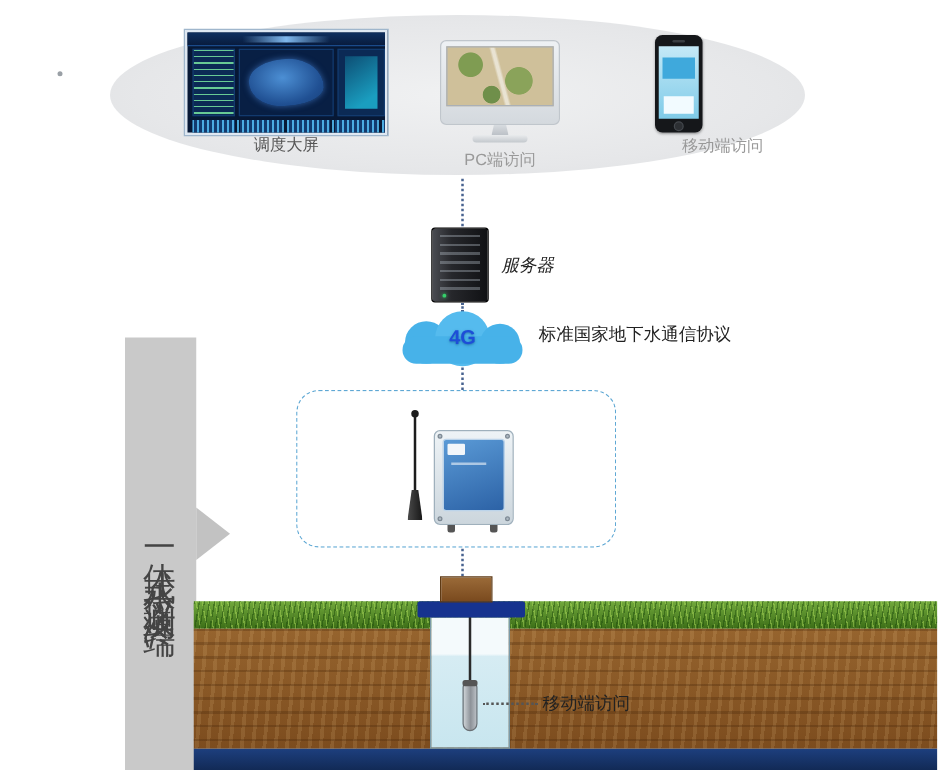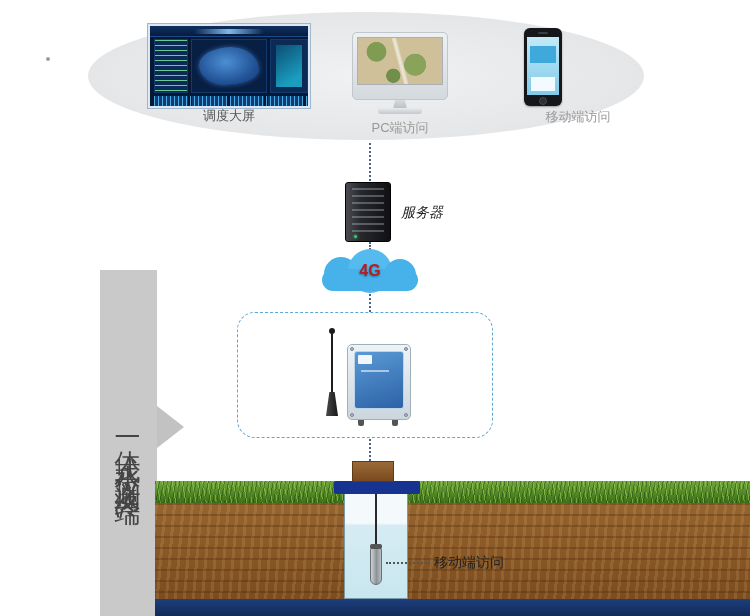--- a/index.html
+++ b/index.html
@@ -74,21 +74,21 @@
     background:repeating-linear-gradient(to bottom, rgba(190,200,210,.35) 0 2px, transparent 2px 7px); }
   .server::after { content:""; position:absolute; left:8px; bottom:3px; width:3px; height:3px;
     border-radius:50%; background:#35d06a; box-shadow:0 0 3px #35d06a; }
 
   
   .cloud { left:318px; top:249px; width:104px; height:42px; }
   .cloud-puff-l { left:6px; top:8px; width:34px; height:34px; border-radius:50%; background:#47b2e9; }
   .cloud-puff-m { left:30px; top:0; width:44px; height:44px; border-radius:50%; background:#55bbee; }
   .cloud-puff-r { left:66px; top:10px; width:32px; height:32px; border-radius:50%; background:#47b2e9; }
   .cloud-base { left:4px; bottom:0; width:96px; height:22px; border-radius:12px; background:#47b2e9; }
-  .cloud-text { left:0; top:13px; width:104px; text-align:center; color:#b91c1c; font-weight:bold;
+  .cloud-text { left:0; top:13px; width:104px; text-align:center; color:#1d4ed8; font-weight:bold;
     font-size:16px; text-shadow:0 1px 2px rgba(0,60,110,.5); }
 
   
   .dashedbox { left:237px; top:312px; width:256px; height:126px; border:1px dashed #5fa8d4; border-radius:18px; }
 
   
   .ant-tip { left:329px; top:328px; width:6px; height:6px; border-radius:50%; background:#1c1c1c; }
   .ant-rod { left:331px; top:332px; width:2px; height:60px; background:#1c1c1c; }
   .ant-base { left:326px; top:392px; width:12px; height:24px;
     background:linear-gradient(90deg,#4a4a4a,#171717); clip-path:polygon(28% 0,72% 0,100% 100%,0 100%); }
@@ -186,20 +186,21 @@
   <div class="server"></div>
   <div class="lbl lbl-server">服务器</div>
 
   <div class="cloud">
     <div class="cloud-puff-l"></div>
     <div class="cloud-puff-m"></div>
     <div class="cloud-puff-r"></div>
     <div class="cloud-base"></div>
     <div class="cloud-text">4G</div>
   </div>
+  <div class="lbl lbl-protocol">标准国家地下水通信协议</div>
 
   <div class="dashedbox"></div>
 
   <div class="ant-tip"></div>
   <div class="ant-rod"></div>
   <div class="ant-base"></div>
   <div class="rtu-box">
     <div class="rtu-panel">
       <div class="rtu-tag"></div>
       <div class="rtu-line"></div>

